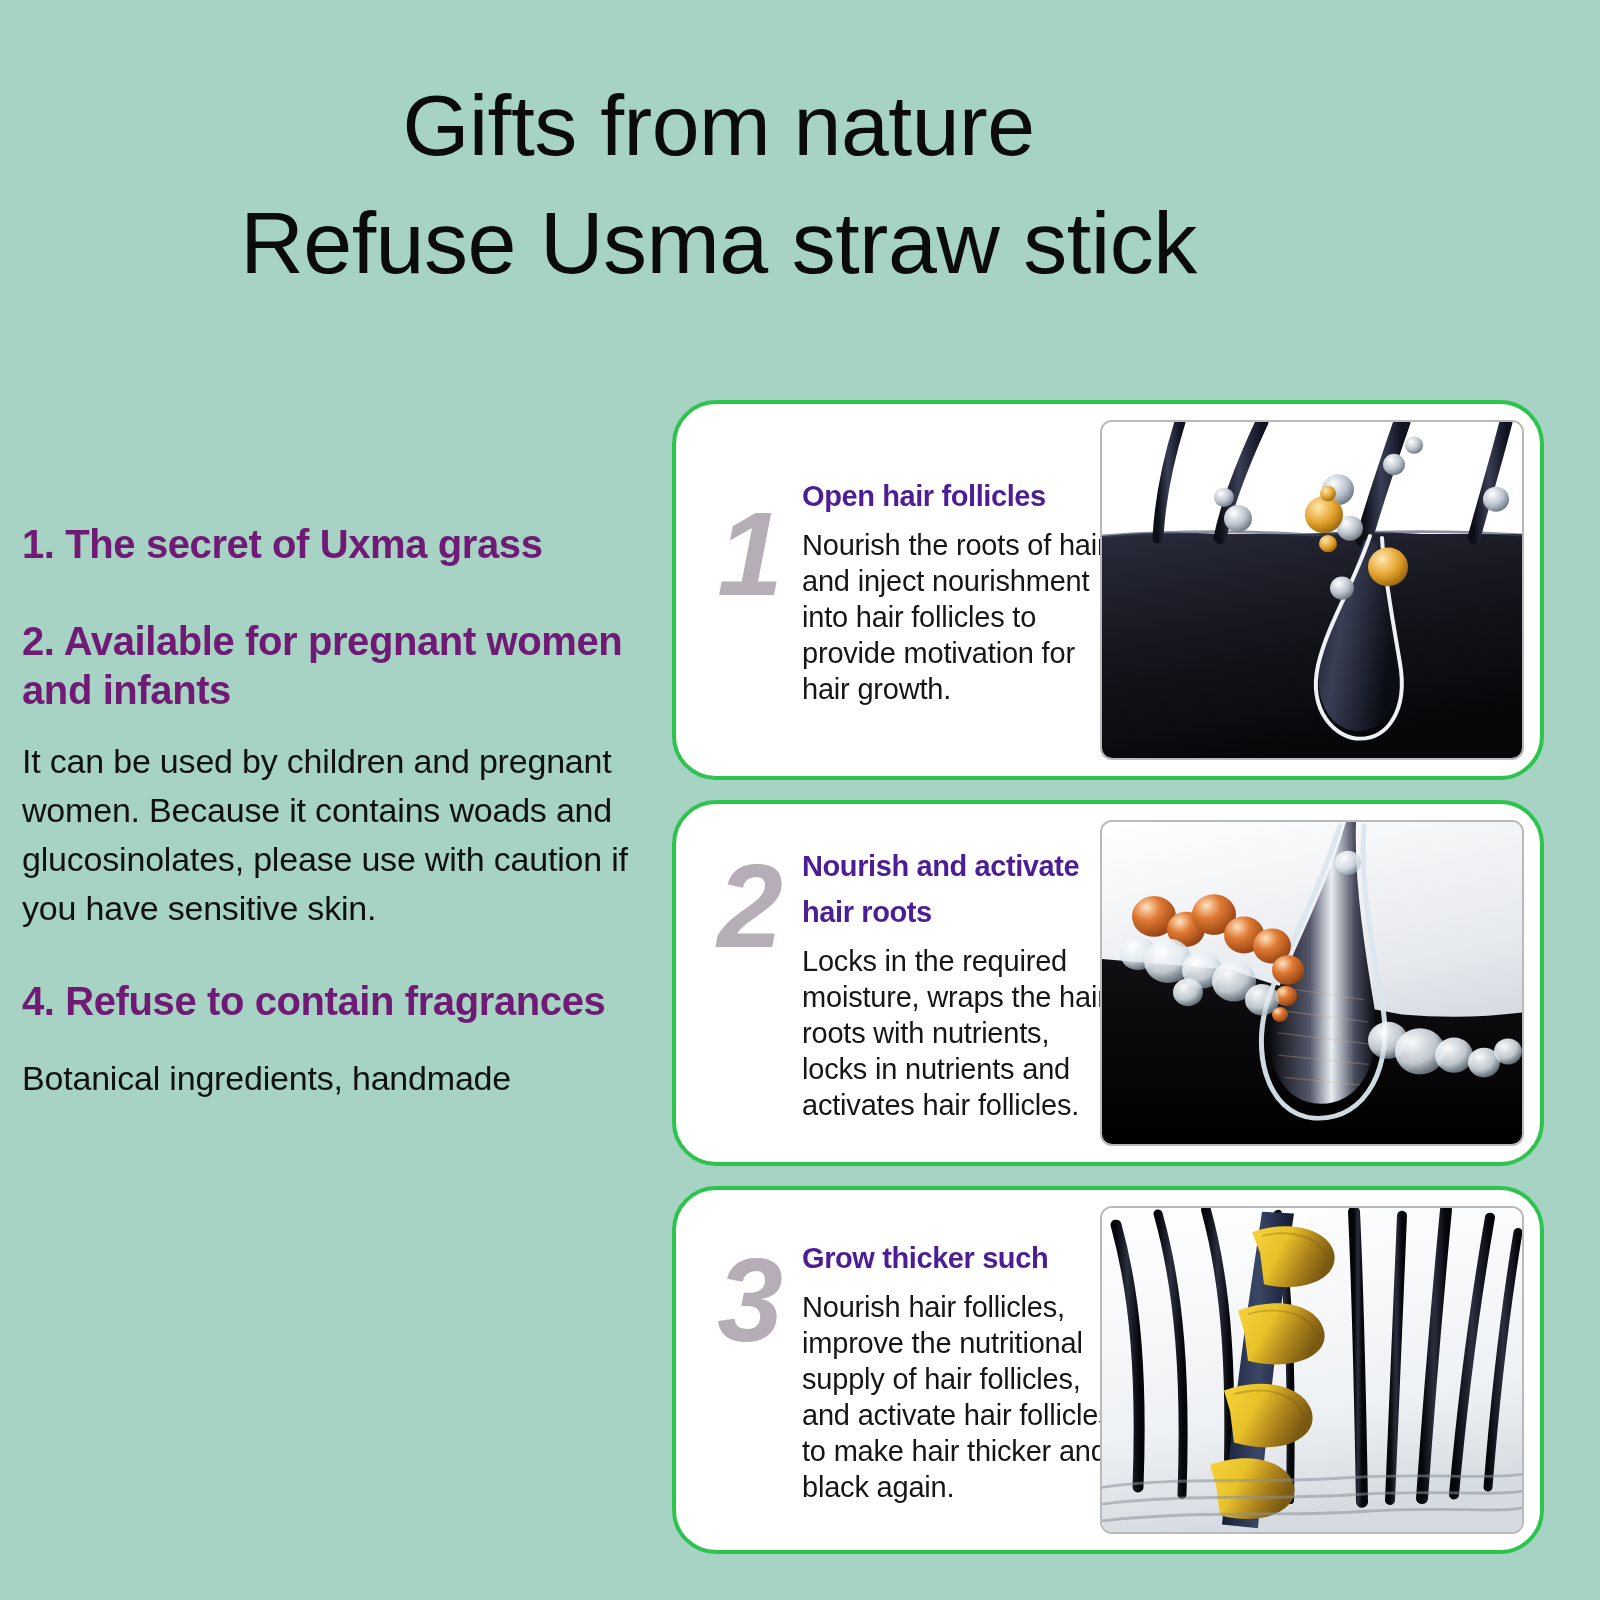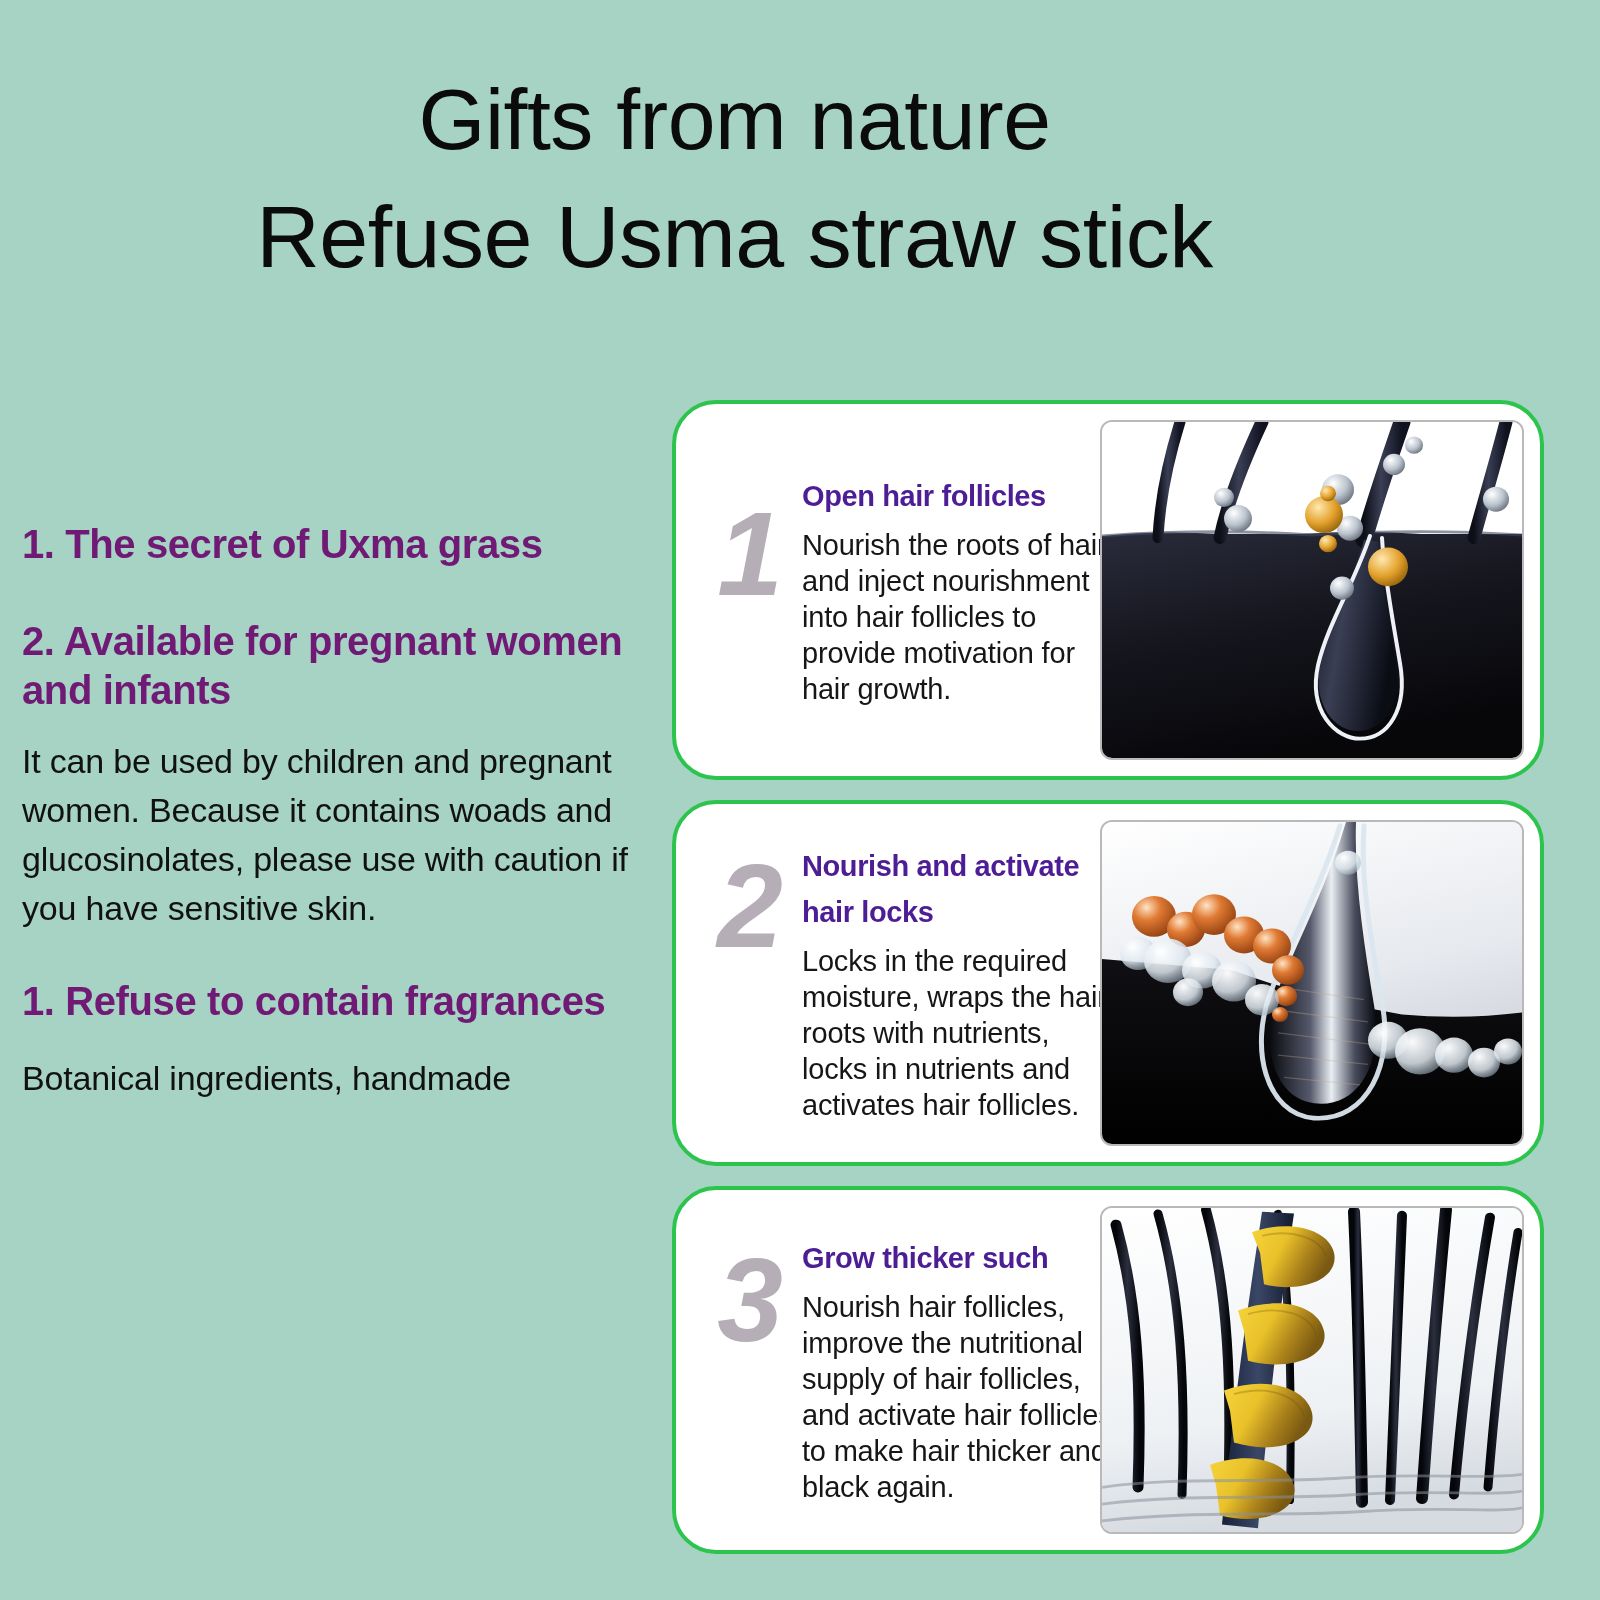--- a/index.html
+++ b/index.html
@@ -11,25 +11,24 @@
     height: 1600px;
     background: #a6d3c3;
     font-family: "Liberation Sans", sans-serif;
     overflow: hidden;
     position: relative;
   }
 
   
   #title-block {
     position: absolute;
-    top: 60px;
+    top: 66px;
     left: 0;
     width: 1437px;
     text-align: center;
-    margin-left: 16px;
   }
   .title-line {
     color: #0b0b0b;
     font-weight: 400;
     font-size: 86px;
     line-height: 118px;
     letter-spacing: -0.5px;
     white-space: nowrap;
   }
   .title-line.line2 {
@@ -158,21 +157,21 @@
   <div class="feature" id="feature-1">
     <p class="feature-heading">1. The secret of Uxma grass</p>
   </div>
 
   <div class="feature" id="feature-2">
     <p class="feature-heading">2. Available for pregnant women and infants</p>
     <p class="feature-body">It can be used by children and pregnant women. Because it contains woads and glucosinolates, please use with caution if you have sensitive skin.</p>
   </div>
 
   <div class="feature" id="feature-3">
-    <p class="feature-heading">1. Refuse to contain fragrances</p>
+    <p class="feature-heading">4. Refuse to contain fragrances</p>
     <p class="feature-body">Botanical ingredients, handmade</p>
   </div>
 
 </div>
 
 <div id="right-column">
 
   <div class="step-card" id="step-card-1">
     <div class="card-text">
       <div class="step-number">1</div>
@@ -239,21 +238,21 @@
         <circle cx="286" cy="150" r="20" fill="url(#gold1)"></circle>
         <circle cx="226" cy="126" r="9" fill="url(#gold1)"></circle>
       </svg>
     </div>
   </div>
 
   <div class="step-card" id="step-card-2">
     <div class="card-text">
       <div class="step-number">2</div>
       <div class="step-copy">
-        <p class="step-title">Nourish and activate hair locks</p>
+        <p class="step-title">Nourish and activate hair roots</p>
         <p class="step-desc">Locks in the required moisture, wraps the hair roots with nutrients, locks in nutrients and activates hair follicles.</p>
       </div>
     </div>
     <div class="card-figure">
       <svg class="fig-svg" viewBox="0 0 420 348" preserveAspectRatio="none">
         <defs>
           <linearGradient id="sky2" x1="0" y1="0" x2="0.3" y2="1">
             <stop offset="0%" stop-color="#ffffff"></stop>
             <stop offset="60%" stop-color="#e6e9ee"></stop>
             <stop offset="100%" stop-color="#c9ced6"></stop>

